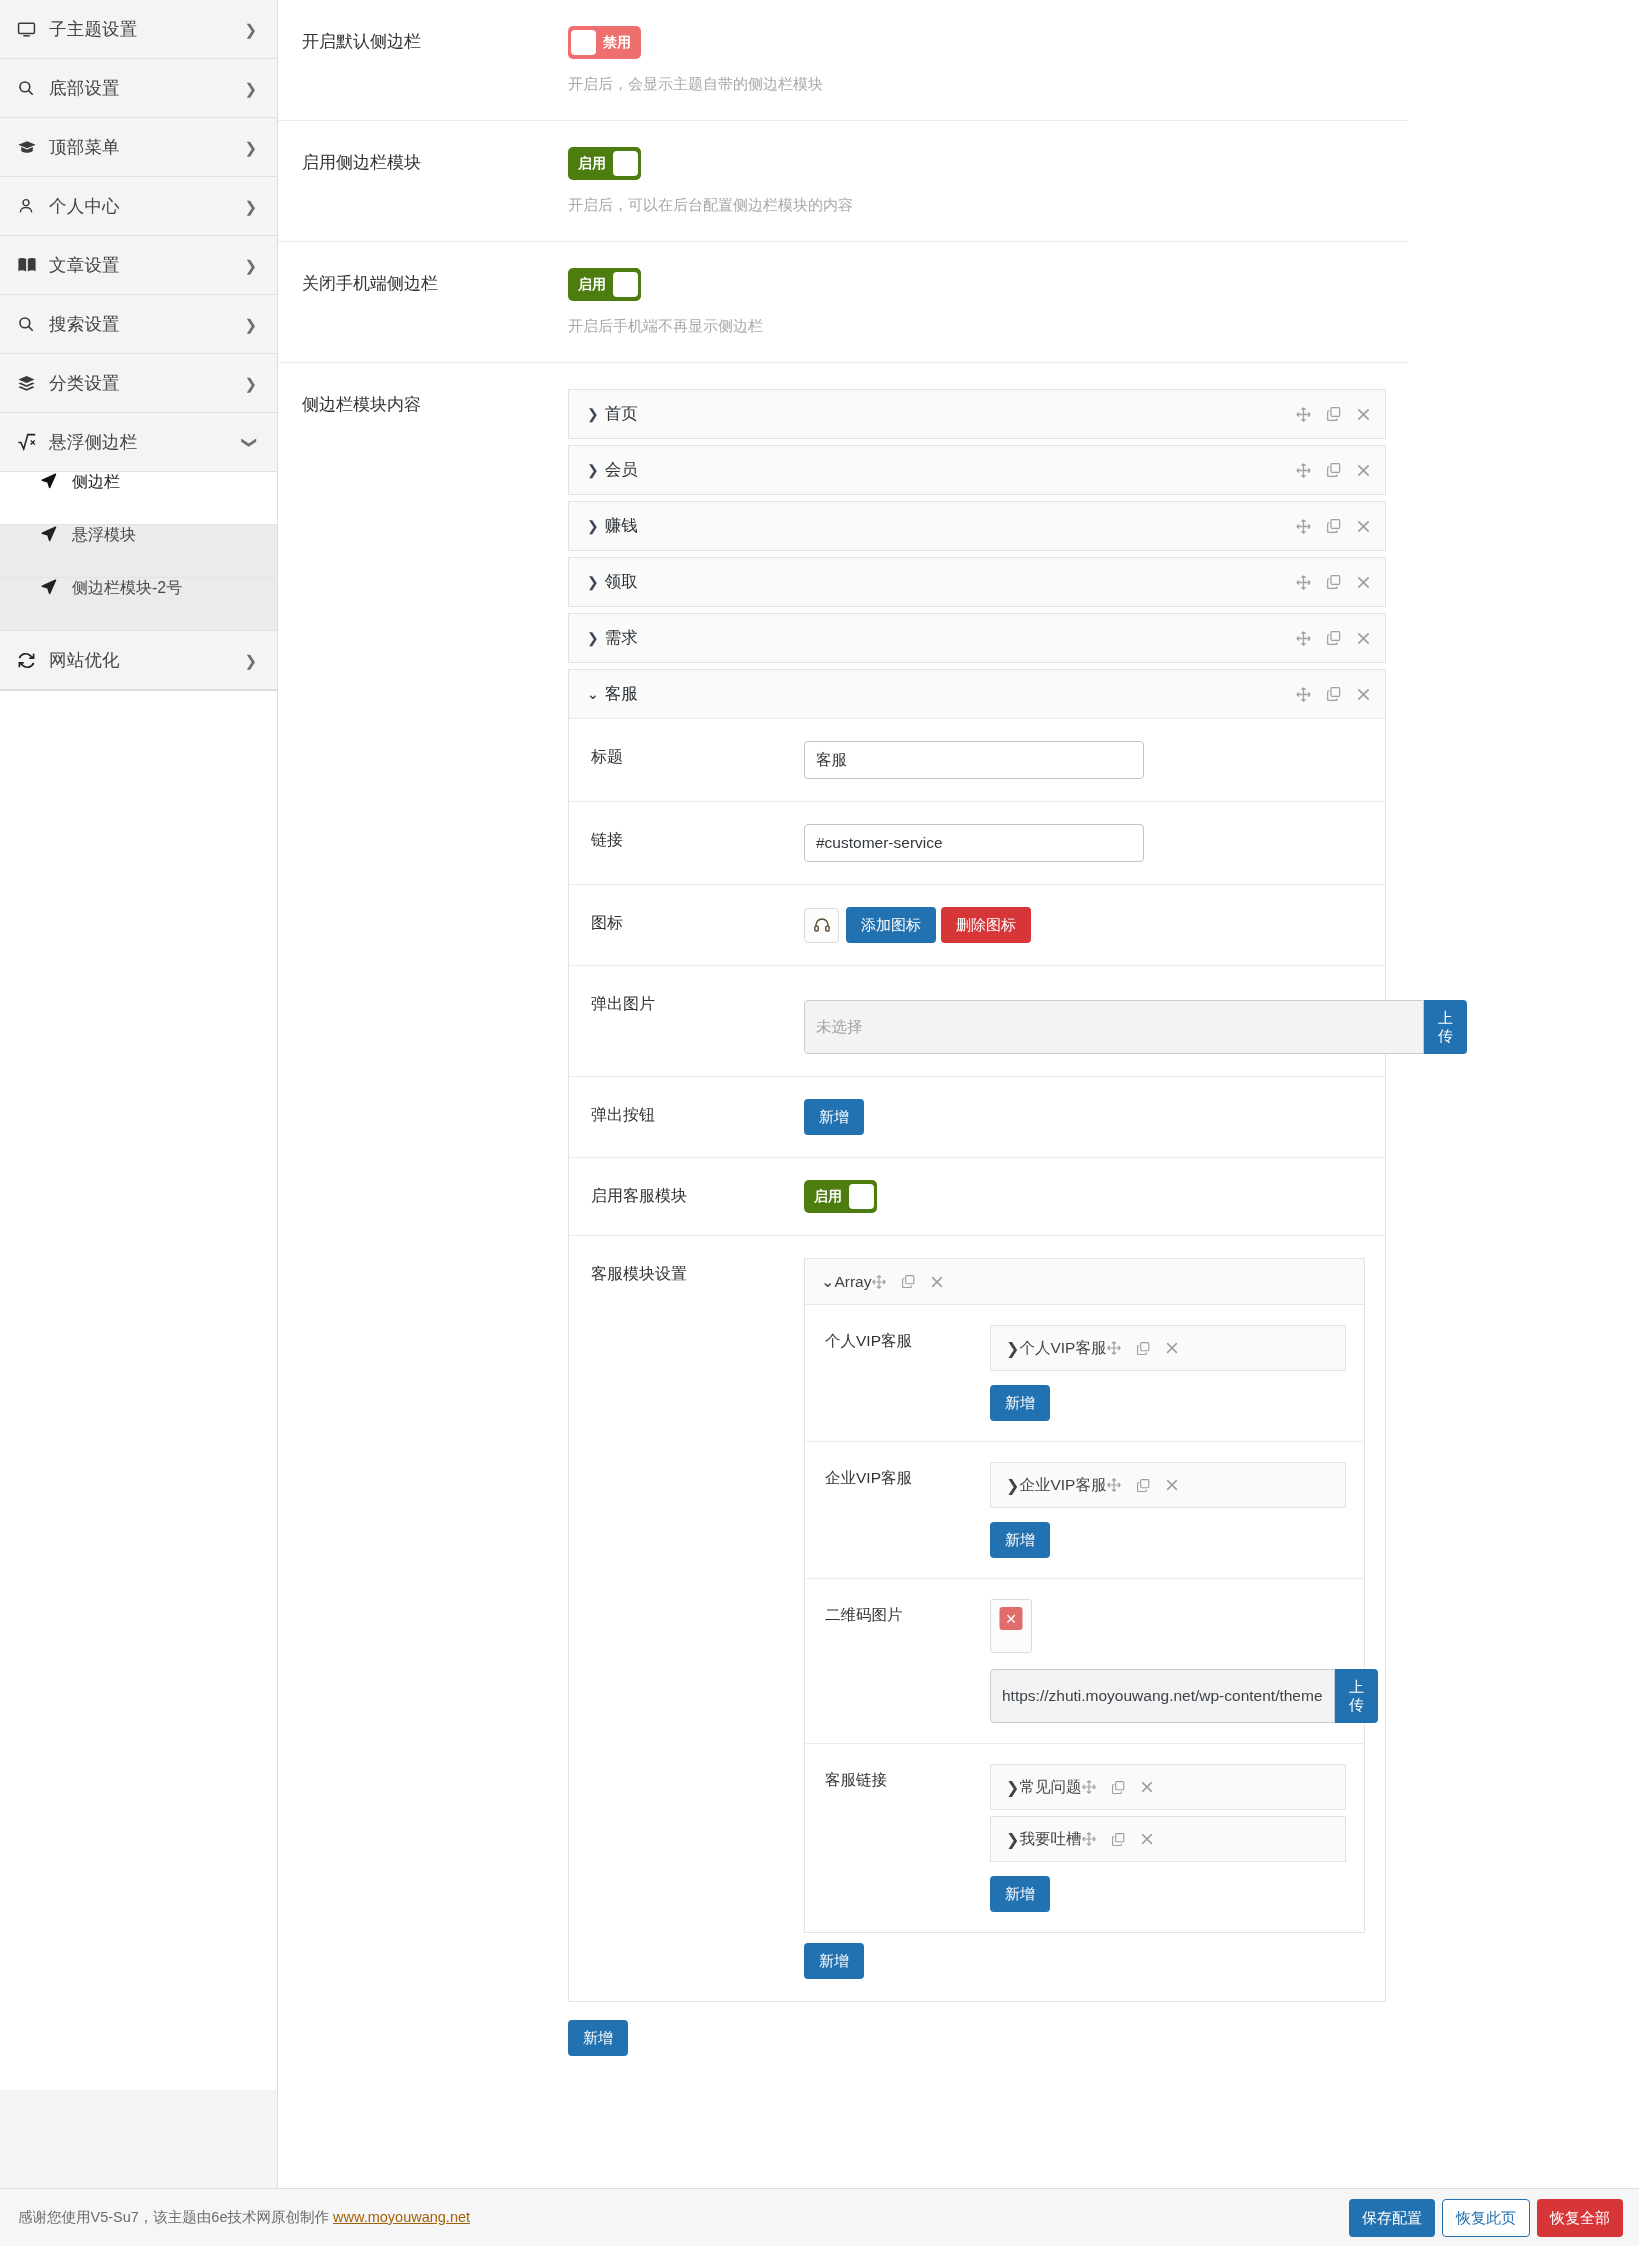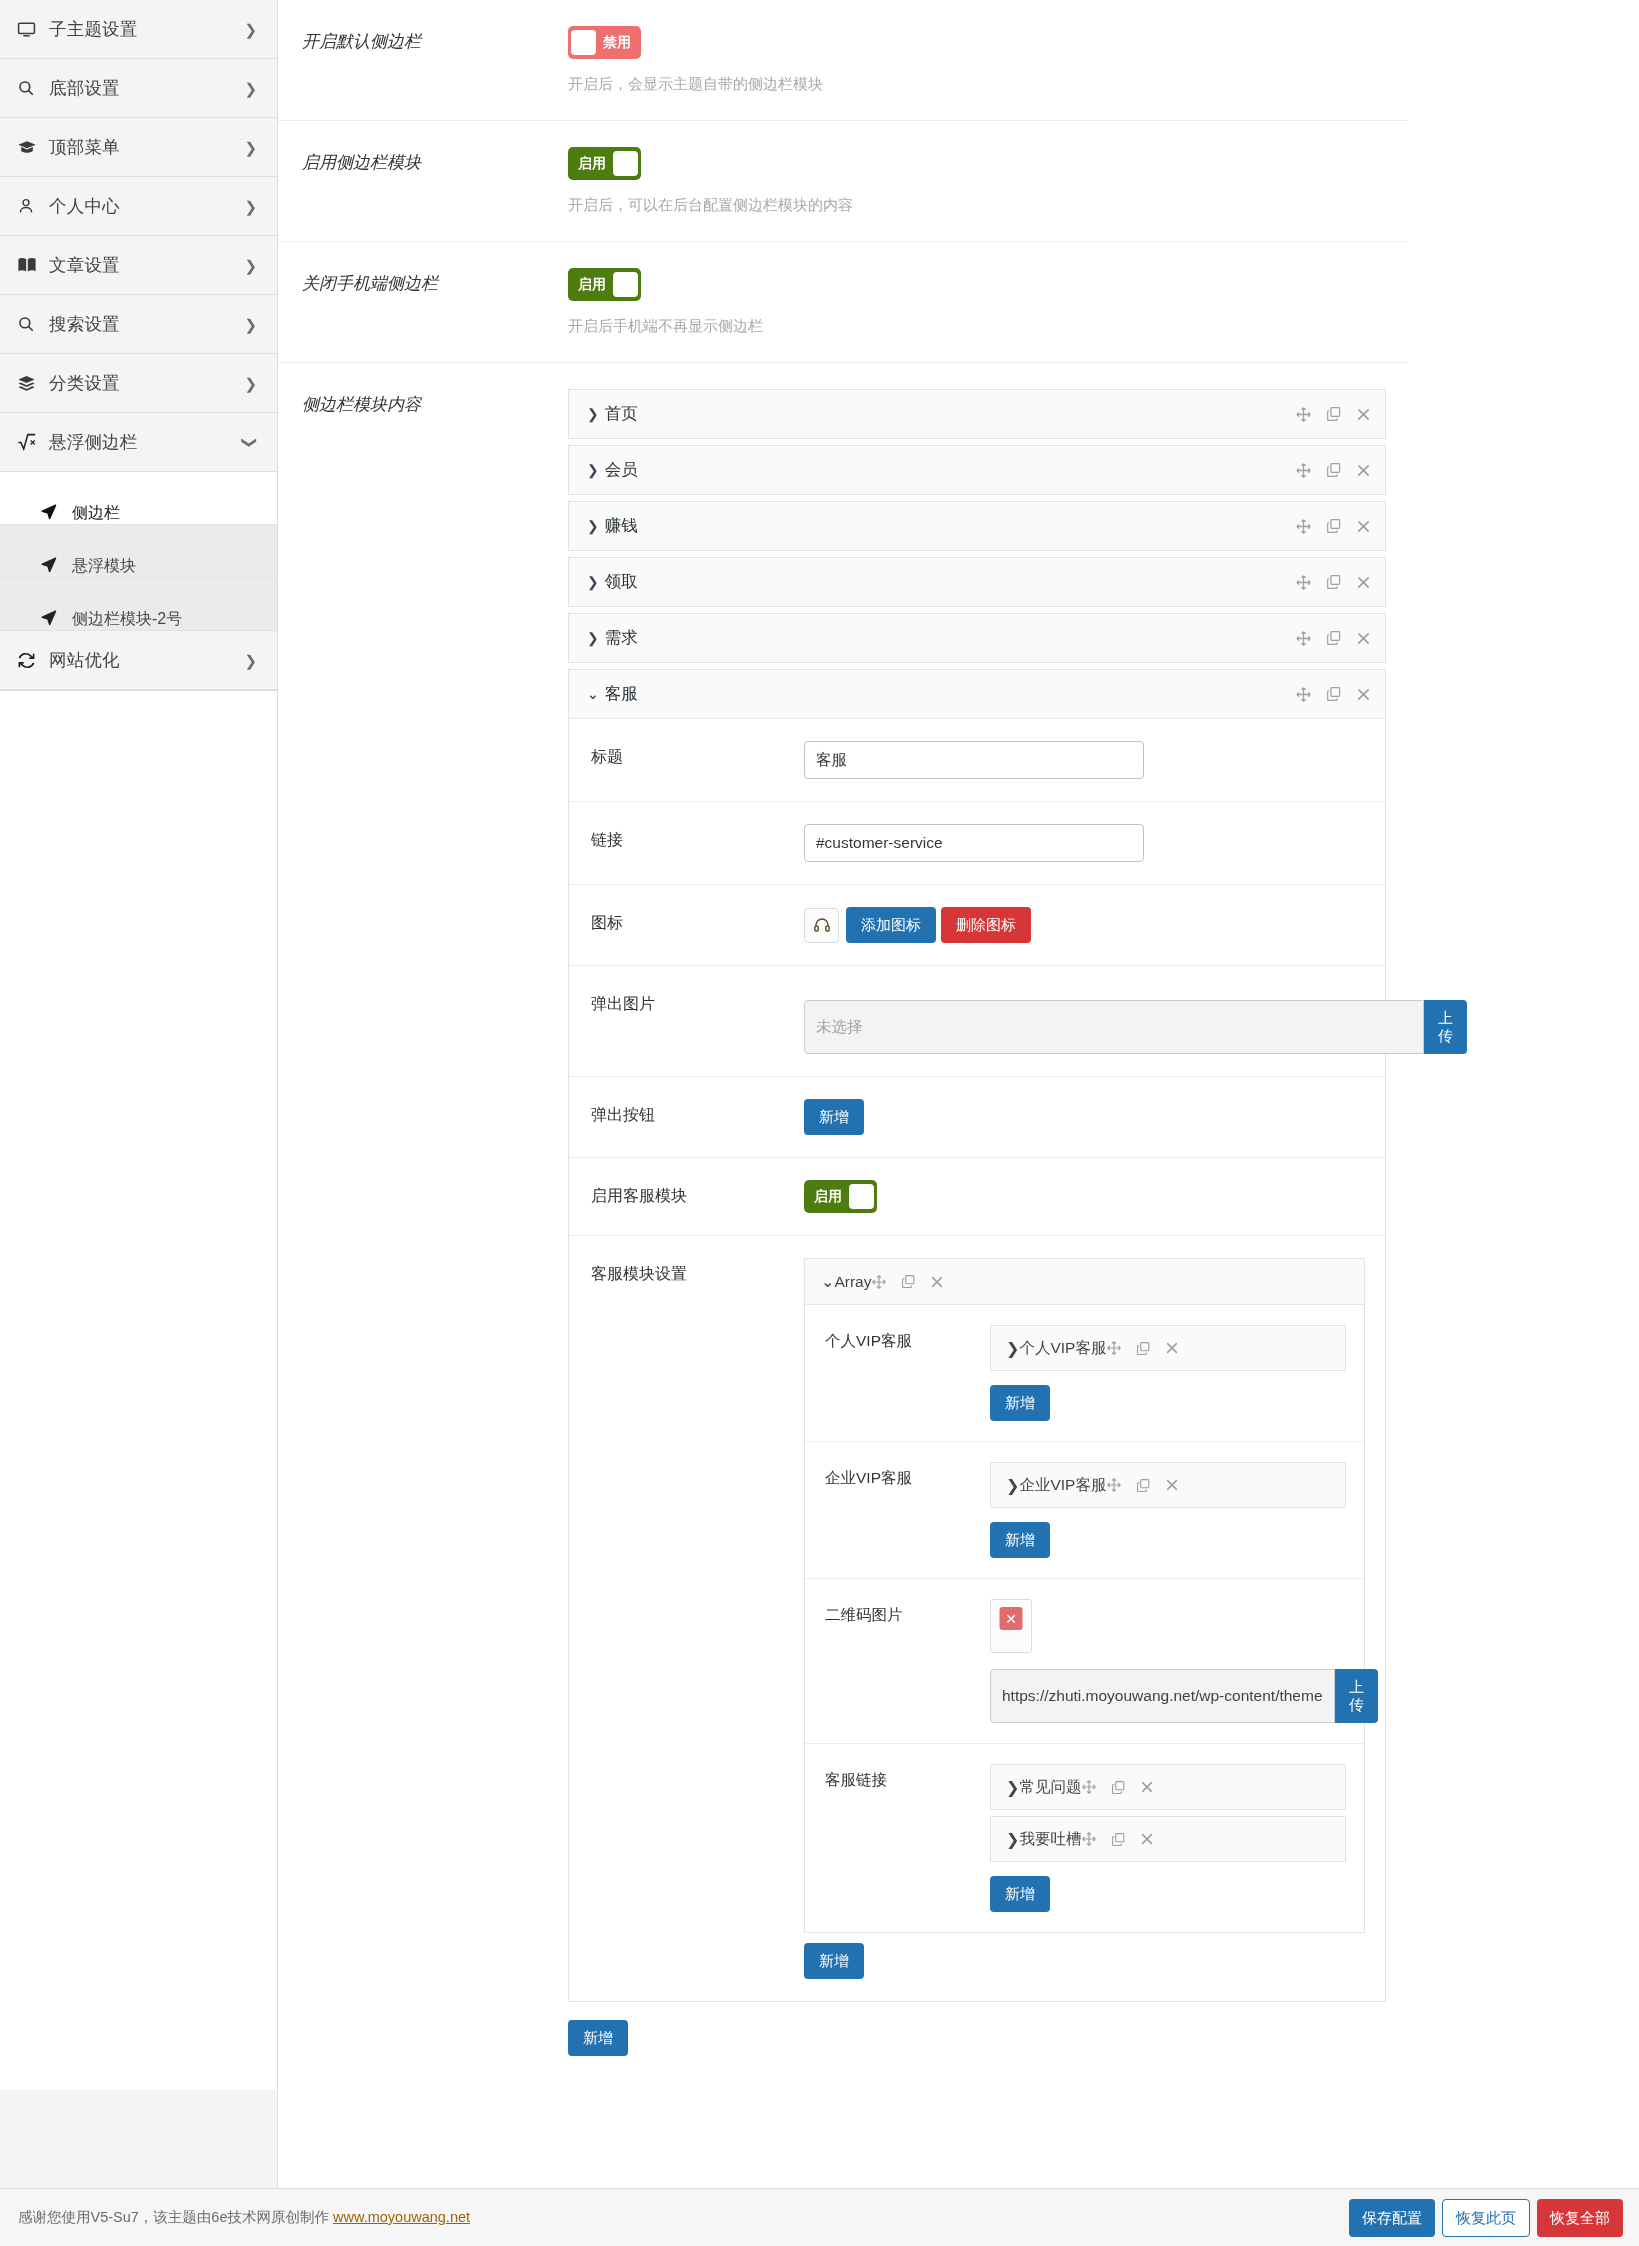--- a/index.html
+++ b/index.html
@@ -33,21 +33,21 @@
     color: #3b3b3b;
   }
   .nav-item .nlabel { flex: 1 1 auto; padding-left: 6px; letter-spacing: .2px; }
   .nav-item .chev {
     flex: 0 0 auto; color: #6f6f6f; font-size: 15px; font-weight: bold;
     line-height: 1;
   }
   .nav-item.open .chev { transform: rotate(90deg); }
 
   .sub-item {
-    display: flex; align-items: flex-end;
+    display: flex; align-items: flex-start;
     height: 53px; padding: 0 20px 0 40px;
     border-bottom: 1px solid #e3e3e3;
     background: #ebebeb;
     font-size: 16px; color: #4a4a4a; cursor: pointer;
   }
   .sub-item.active { background: #ffffff; color: #222; }
   .sub-item .nico { width: 28px; flex: 0 0 28px; color: #222; }
   .sub-item .nlabel { padding-left: 4px; }
 
   .backup-item {
@@ -64,21 +64,21 @@
   .field-row {
     display: flex;
     border-bottom: 1px solid #ececec;
     padding: 26px 0 26px 0;
     align-items: flex-start;
   }
   .field-row:last-child { border-bottom: none; }
   .field-label {
     flex: 0 0 290px; width: 290px;
     padding-left: 24px; padding-top: 4px;
-    font-size: 17px; color: #333; font-weight: 500; font-style: italic;
+    font-size: 17px; color: #333; font-weight: 500;
   }
   .field-ctrl { flex: 1 1 auto; padding-right: 22px; min-width: 0; }
   .field-desc { margin-top: 16px; font-size: 15px; color: #a8a8a8; }
 
   
   .switch {
     display: inline-flex; align-items: center;
     height: 33px; border-radius: 5px; padding: 3px;
     font-size: 14px; color: #fff; font-weight: bold; cursor: pointer;
     user-select: none;

